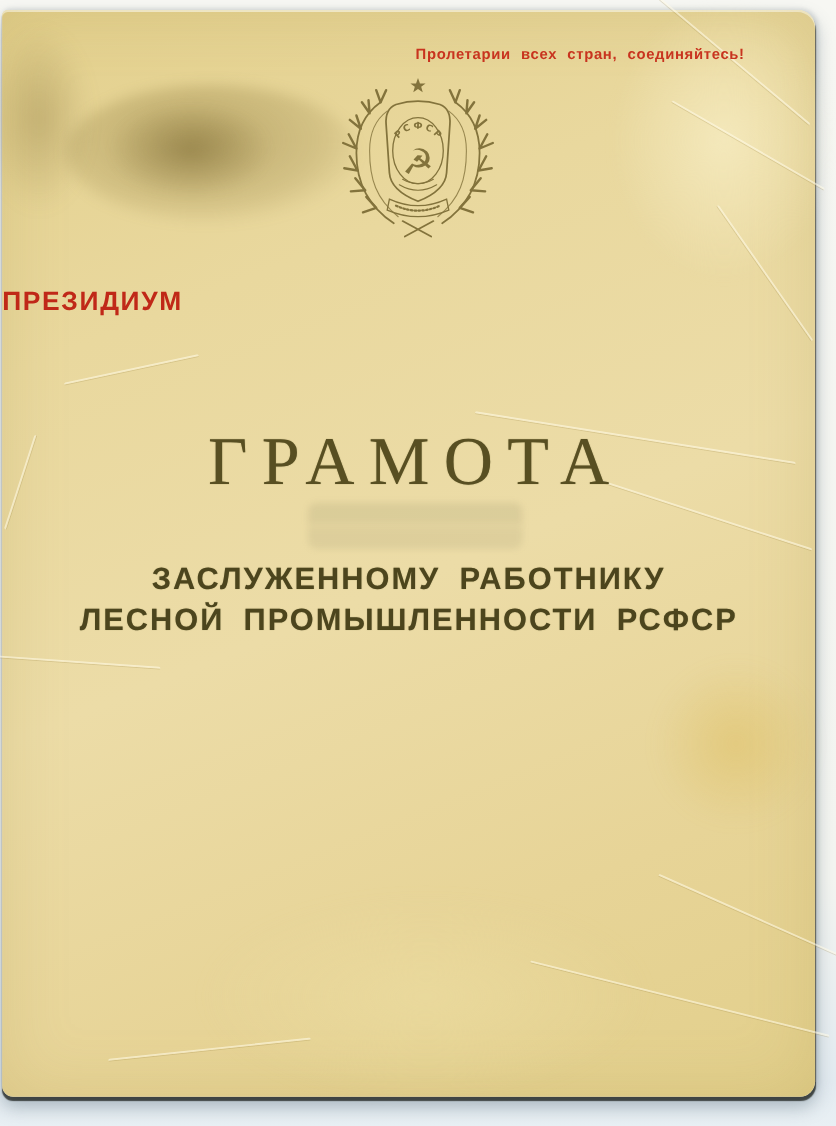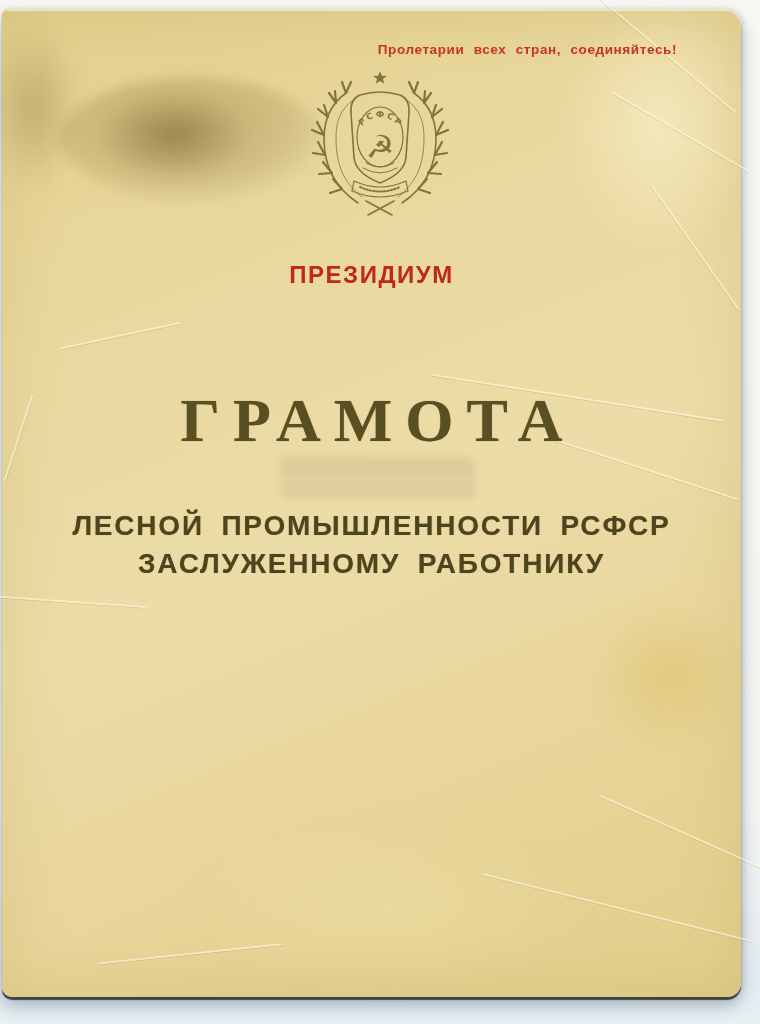--- a/index.html
+++ b/index.html
@@ -28,27 +28,27 @@
     background:linear-gradient(180deg,rgba(255,251,232,.65) 0%,rgba(255,249,228,.5) 45%,rgba(150,128,62,.22) 70%,rgba(150,128,62,0) 100%);
   }
   
   .slogan{
     position:absolute;top:33px;right:64px;
     font-size:13.5px;font-weight:bold;letter-spacing:.6px;word-spacing:5px;
     color:#c8341f;white-space:nowrap;
   }
   .emblem{position:absolute;left:306px;top:60px;width:144px;height:150px;}
   .issuer{
-    position:absolute;left:0;top:250px;width:100%;text-align:center;
+    position:absolute;left:0;top:250px;width:100%;text-align:left;
     color:#c02818;font-weight:bold;font-size:24px;line-height:32px;letter-spacing:1.5px;
     word-spacing:6px;white-space:nowrap;
   }
   .title{
     position:absolute;left:0;top:376px;width:100%;text-align:center;
-    font-family:"Liberation Serif",serif;font-weight:700;
+    font-family:"Liberation Serif",serif;font-weight:400;
     font-size:62px;letter-spacing:13px;text-indent:13px;
     color:#584f22;white-space:nowrap;
     text-shadow:0 0 1px rgba(88,79,34,.5);
   }
   .award{
     position:absolute;left:0;top:498px;width:100%;text-align:center;
     color:#4c451d;font-weight:bold;font-size:28px;line-height:38px;letter-spacing:1.8px;
     word-spacing:8px;white-space:nowrap;
     text-shadow:0 0 1px rgba(76,69,29,.4);
   }
@@ -118,18 +118,18 @@
       </g>
     </svg>
 
     <div class="issuer">
       <div>ПРЕЗИДИУМ</div>
     </div>
 
     <div class="title">ГРАМОТА</div>
 
     <div class="award">
+      <div>ЗАСЛУЖЕННОМУ РАБОТНИКУ</div>
       <div>ЛЕСНОЙ ПРОМЫШЛЕННОСТИ РСФСР</div>
-      <div>ЗАСЛУЖЕННОМУ РАБОТНИКУ</div>
     </div>
 
   </div>
 </div>
 
 </body></html>

